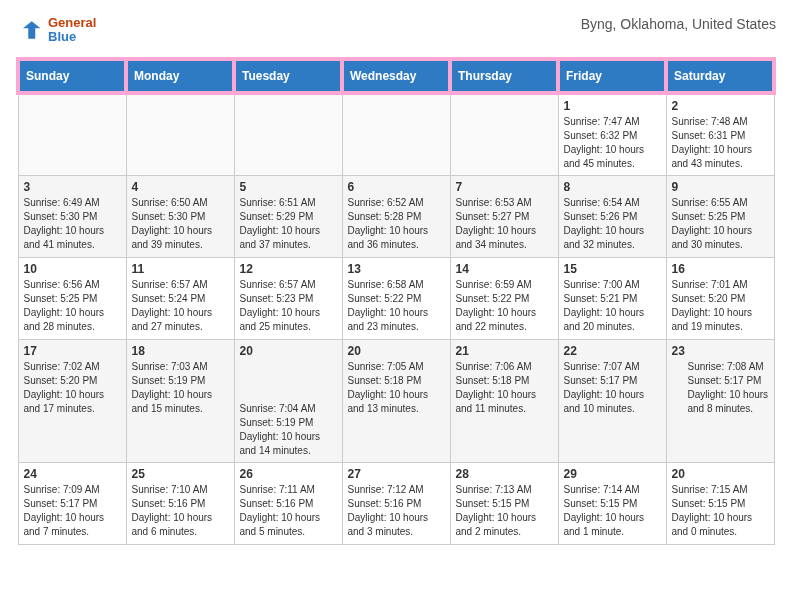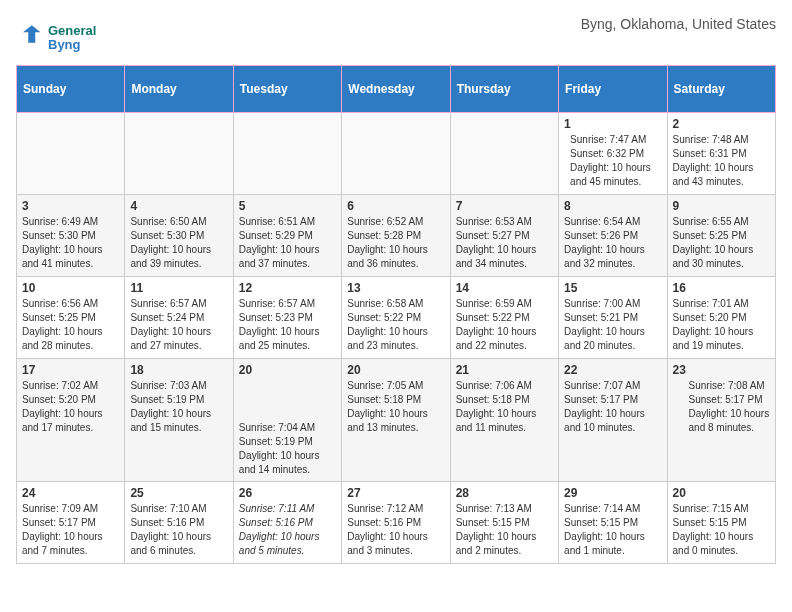--- a/index.html
+++ b/index.html
@@ -21,21 +21,21 @@
       align-items: center;
       gap: 4px;
     }
     .logo-text {
       display: flex;
       flex-direction: column;
       font-size: 13px;
       font-weight: bold;
       line-height: 1.1;
     }
-    .logo-text span:first-child { color: #0f766e; margin-top: 8px; }
+    .logo-text span:first-child { color: #c2410c; }
     .logo-text span:last-child { color: #2e7bc4; }
     .logo-icon {
       width: 28px;
       height: 28px;
     }
     .title-area {
       text-align: right;
     }
     .month-title {
       font-size: 32px;
@@ -49,23 +49,23 @@
     table {
       width: 100%;
       border-collapse: collapse;
       table-layout: fixed;
     }
     thead th {
       background: #2e7bc4;
       color: #fff;
       font-size: 12px;
       font-weight: bold;
-      padding: 16px 6px;
+      padding: 8px 6px;
       text-align: left;
-      border: 1px solid #f9a8d4;
+      border: 4px solid #f9a8d4;
     }
     tbody td {
       border: 1px solid #ccc;
       vertical-align: top;
       padding: 4px 5px;
       font-size: 10.5px;
       color: #333;
       background: #fff;
       height: 82px;
     }
@@ -91,21 +91,21 @@
 <body>
 
 <div class="header">
   <div class="logo">
     <svg class="logo-icon" viewBox="0 0 32 32">
       <rect x="0" y="0" width="32" height="32" fill="white"></rect>
       <polygon points="18,6 28,14 22,14 22,26 14,26 14,14 8,14" fill="#2e7bc4"></polygon>
     </svg>
     <div class="logo-text">
       <span>General</span>
-      <span>Byng</span>
+      <span>Blue</span>
     </div>
   </div>
   <div class="title-area">
     <div class="location">Byng, Oklahoma, United States</div>
   </div>
 </div>
 
 <table>
   <thead>
     <tr>
@@ -120,21 +120,21 @@
   </thead>
   <tbody id="calendar-body">
   <tr>
         <td class="empty-cell"></td>
         <td class="empty-cell"></td>
         <td class="empty-cell"></td>
         <td class="empty-cell"></td>
         <td class="empty-cell"></td>
         <td>
           <span class="day-num">1</span>
-          <div class="day-info" style="white-space: pre-line; margin-left: 6px;">Sunrise: 7:47 AM
+          <div class="day-info" style="white-space: pre-line;">Sunrise: 7:47 AM
 Sunset: 6:32 PM
 Daylight: 10 hours
 and 45 minutes.</div>
         </td>
         <td>
           <span class="day-num">2</span>
           <div class="day-info" style="white-space: pre-line;">Sunrise: 7:48 AM
 Sunset: 6:31 PM
 Daylight: 10 hours
 and 43 minutes.</div>
@@ -303,21 +303,21 @@
         </td>
         <td>
           <span class="day-num">25</span>
           <div class="day-info" style="white-space: pre-line;">Sunrise: 7:10 AM
 Sunset: 5:16 PM
 Daylight: 10 hours
 and 6 minutes.</div>
         </td>
         <td>
           <span class="day-num">26</span>
-          <div class="day-info" style="white-space: pre-line; font-style: italic;">Sunrise: 7:11 AM
+          <div class="day-info" style="white-space: pre-line;">Sunrise: 7:11 AM
 Sunset: 5:16 PM
 Daylight: 10 hours
 and 5 minutes.</div>
         </td>
         <td>
           <span class="day-num">27</span>
           <div class="day-info" style="white-space: pre-line;">Sunrise: 7:12 AM
 Sunset: 5:16 PM
 Daylight: 10 hours
 and 3 minutes.</div>

